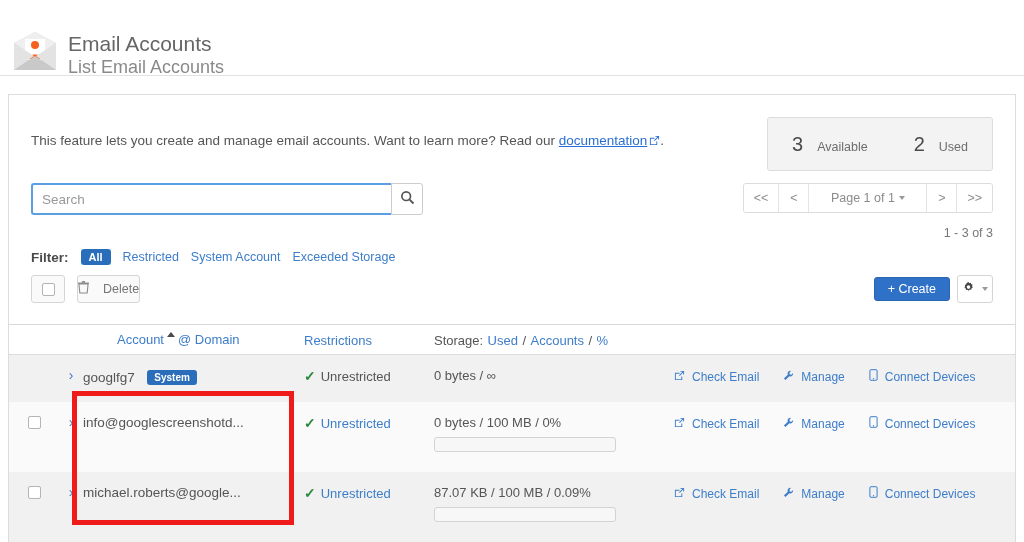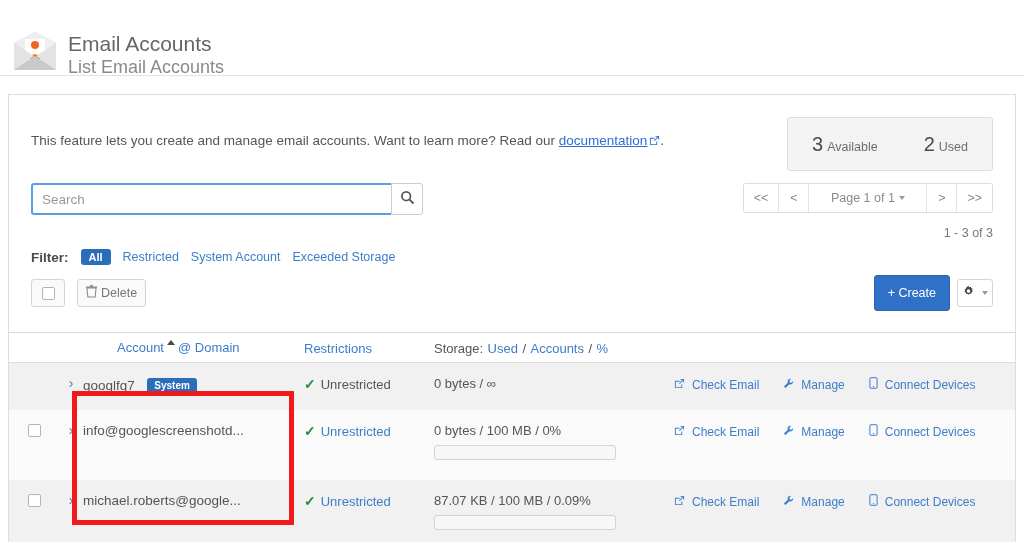--- a/index.html
+++ b/index.html
@@ -50,21 +50,21 @@
   .counters {
     display: flex; align-items: center;
     border: 1px solid #dddddd;
     background: #f3f3f3;
     border-radius: 3px;
     height: 54px;
     padding: 0 24px;
     gap: 46px;
   }
   .counter-num { font-size: 20px; color: #4a4a4a; }
-  .counter-lbl { font-size: 12.5px; color: #6d6d6d; margin-left: 4px; }
+  .counter-lbl { font-size: 12.5px; color: #6d6d6d; margin-left: 14px; }
 
   
   .tools-row {
     display: flex; justify-content: space-between; align-items: flex-start;
     padding: 12px 22px 0 22px;
   }
   .search-wrap { display: flex; }
   .search-input {
     width: 360px; height: 32px;
     border: 2px solid #5b9ee1;
@@ -137,25 +137,25 @@
     border: 1px solid #d5d5d5; background: #fafafa;
     border-radius: 3px; height: 28px;
     display: flex; align-items: center; justify-content: center;
     cursor: pointer;
   }
   .sel-all { width: 34px; }
   .sel-all .cb {
     width: 13px; height: 13px; border: 1px solid #b4b4b4;
     border-radius: 2px; background: #fff;
   }
-  .delete-btn { padding: 0 8px; gap: 4px; font-size: 12.5px; color: #767676; }
+  .delete-btn { padding: 0 0; gap: 14px; font-size: 12.5px; color: #767676; }
   .create-btn {
     background: #2f71c7; color: #fff;
     border: 1px solid #2a66b4; border-radius: 3px;
-    height: 36px; padding: 0 13px;
+    height: 24px; padding: 0 13px;
     font-size: 12.5px; display: flex; align-items: center;
     cursor: pointer; font-family: "Liberation Sans", sans-serif;
   }
   .gear-btn { width: 36px; gap: 3px; background: #fff; }
   .action-right { display: flex; align-items: center; gap: 7px; }
 
   
   .table { margin-top: 21px; border-top: 1px solid #d8d8d8; }
   .trow { display: flex; align-items: flex-start; min-height: 46px; }
   .thead {

